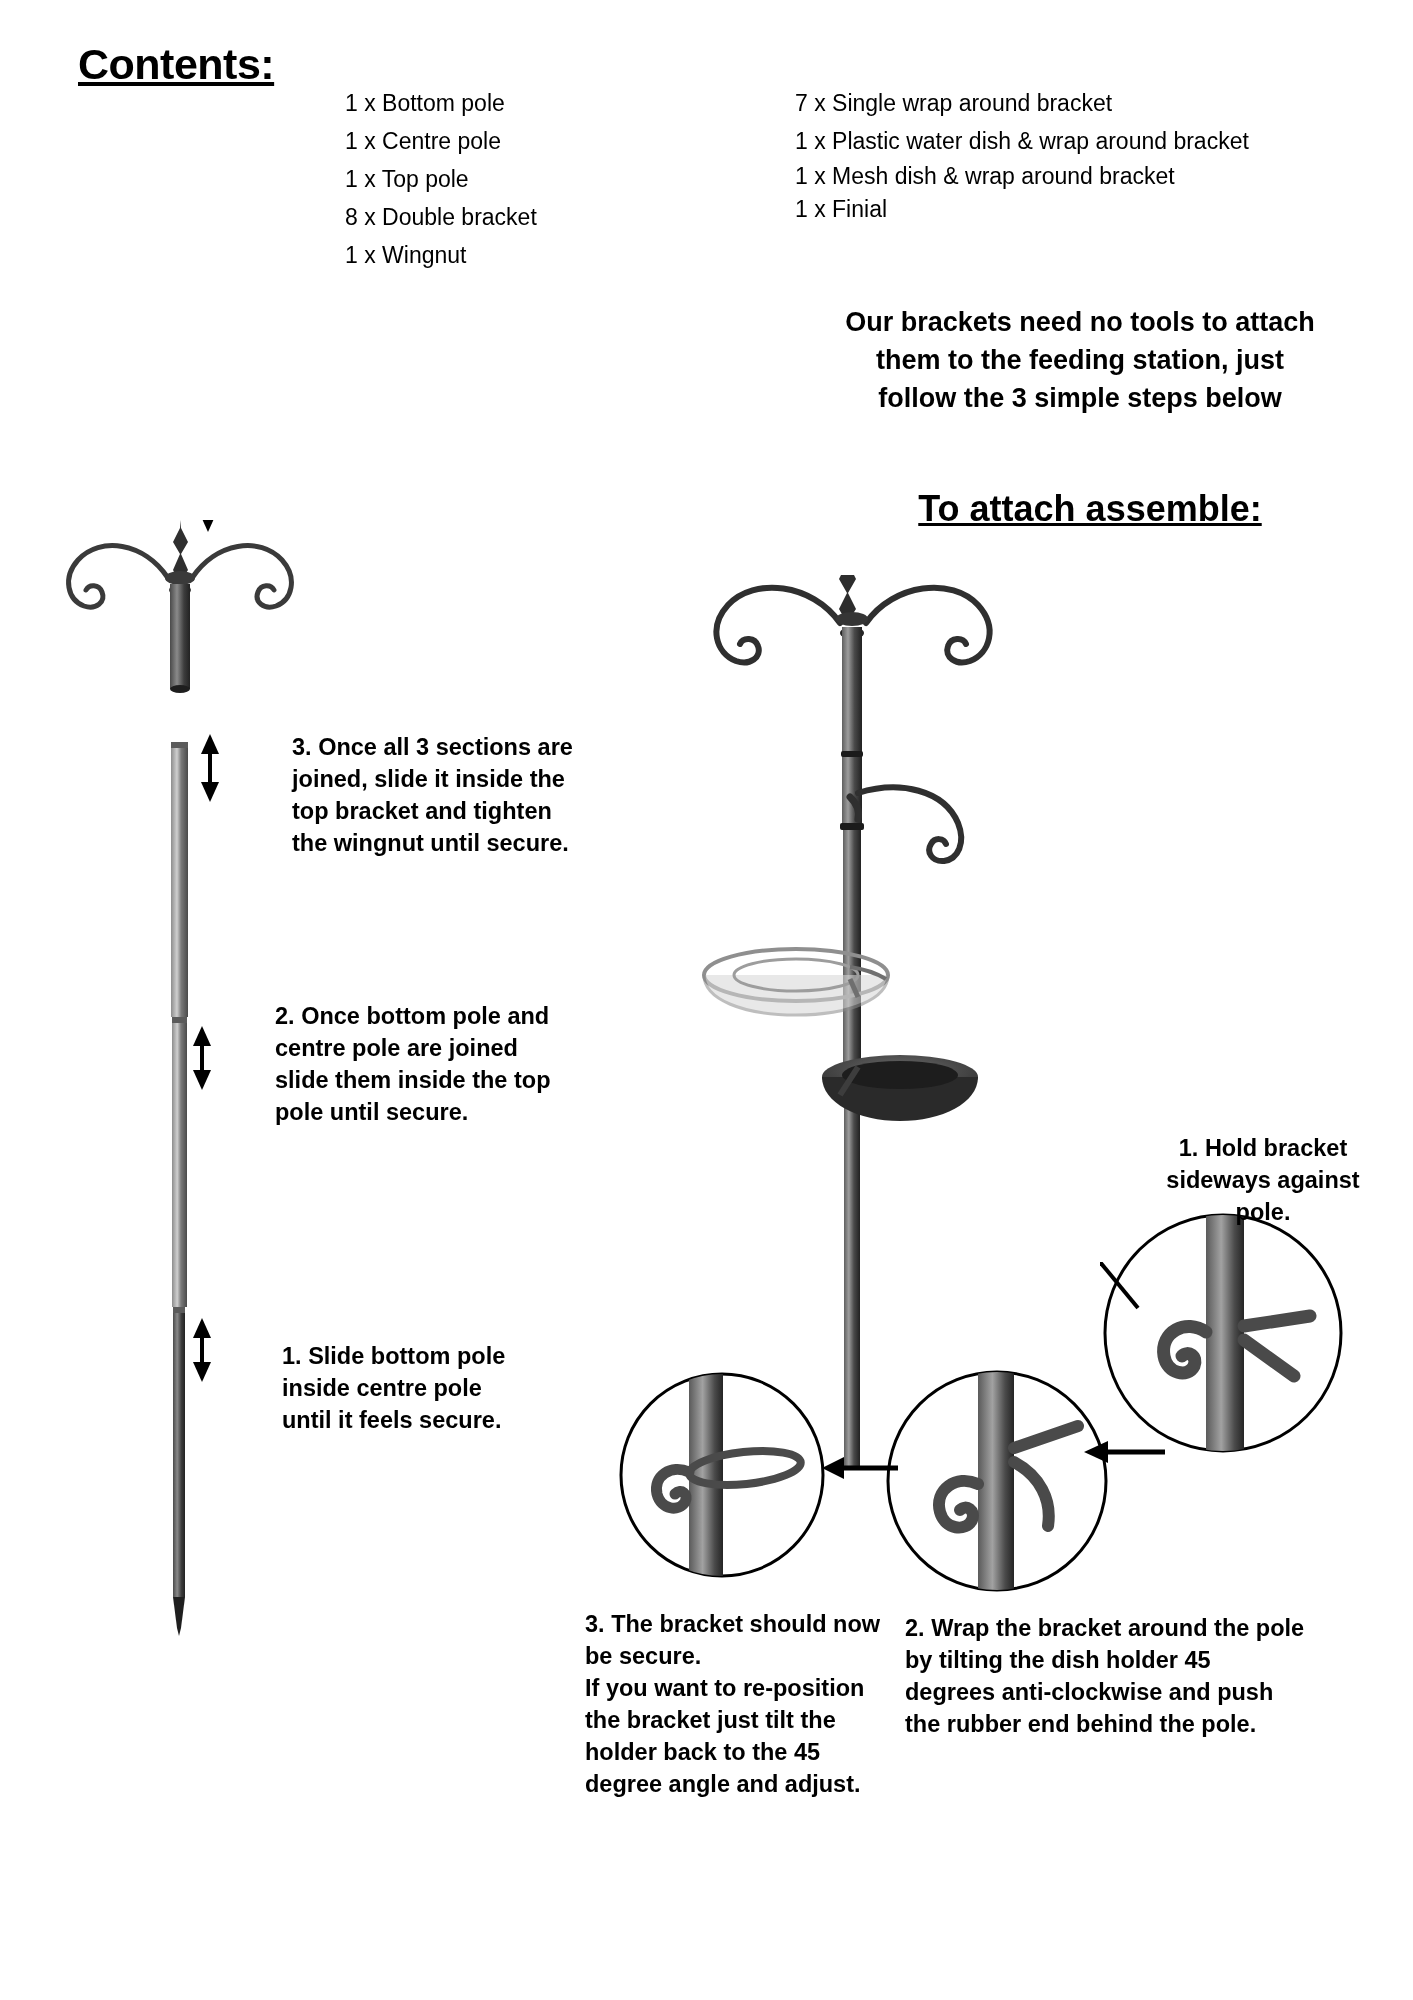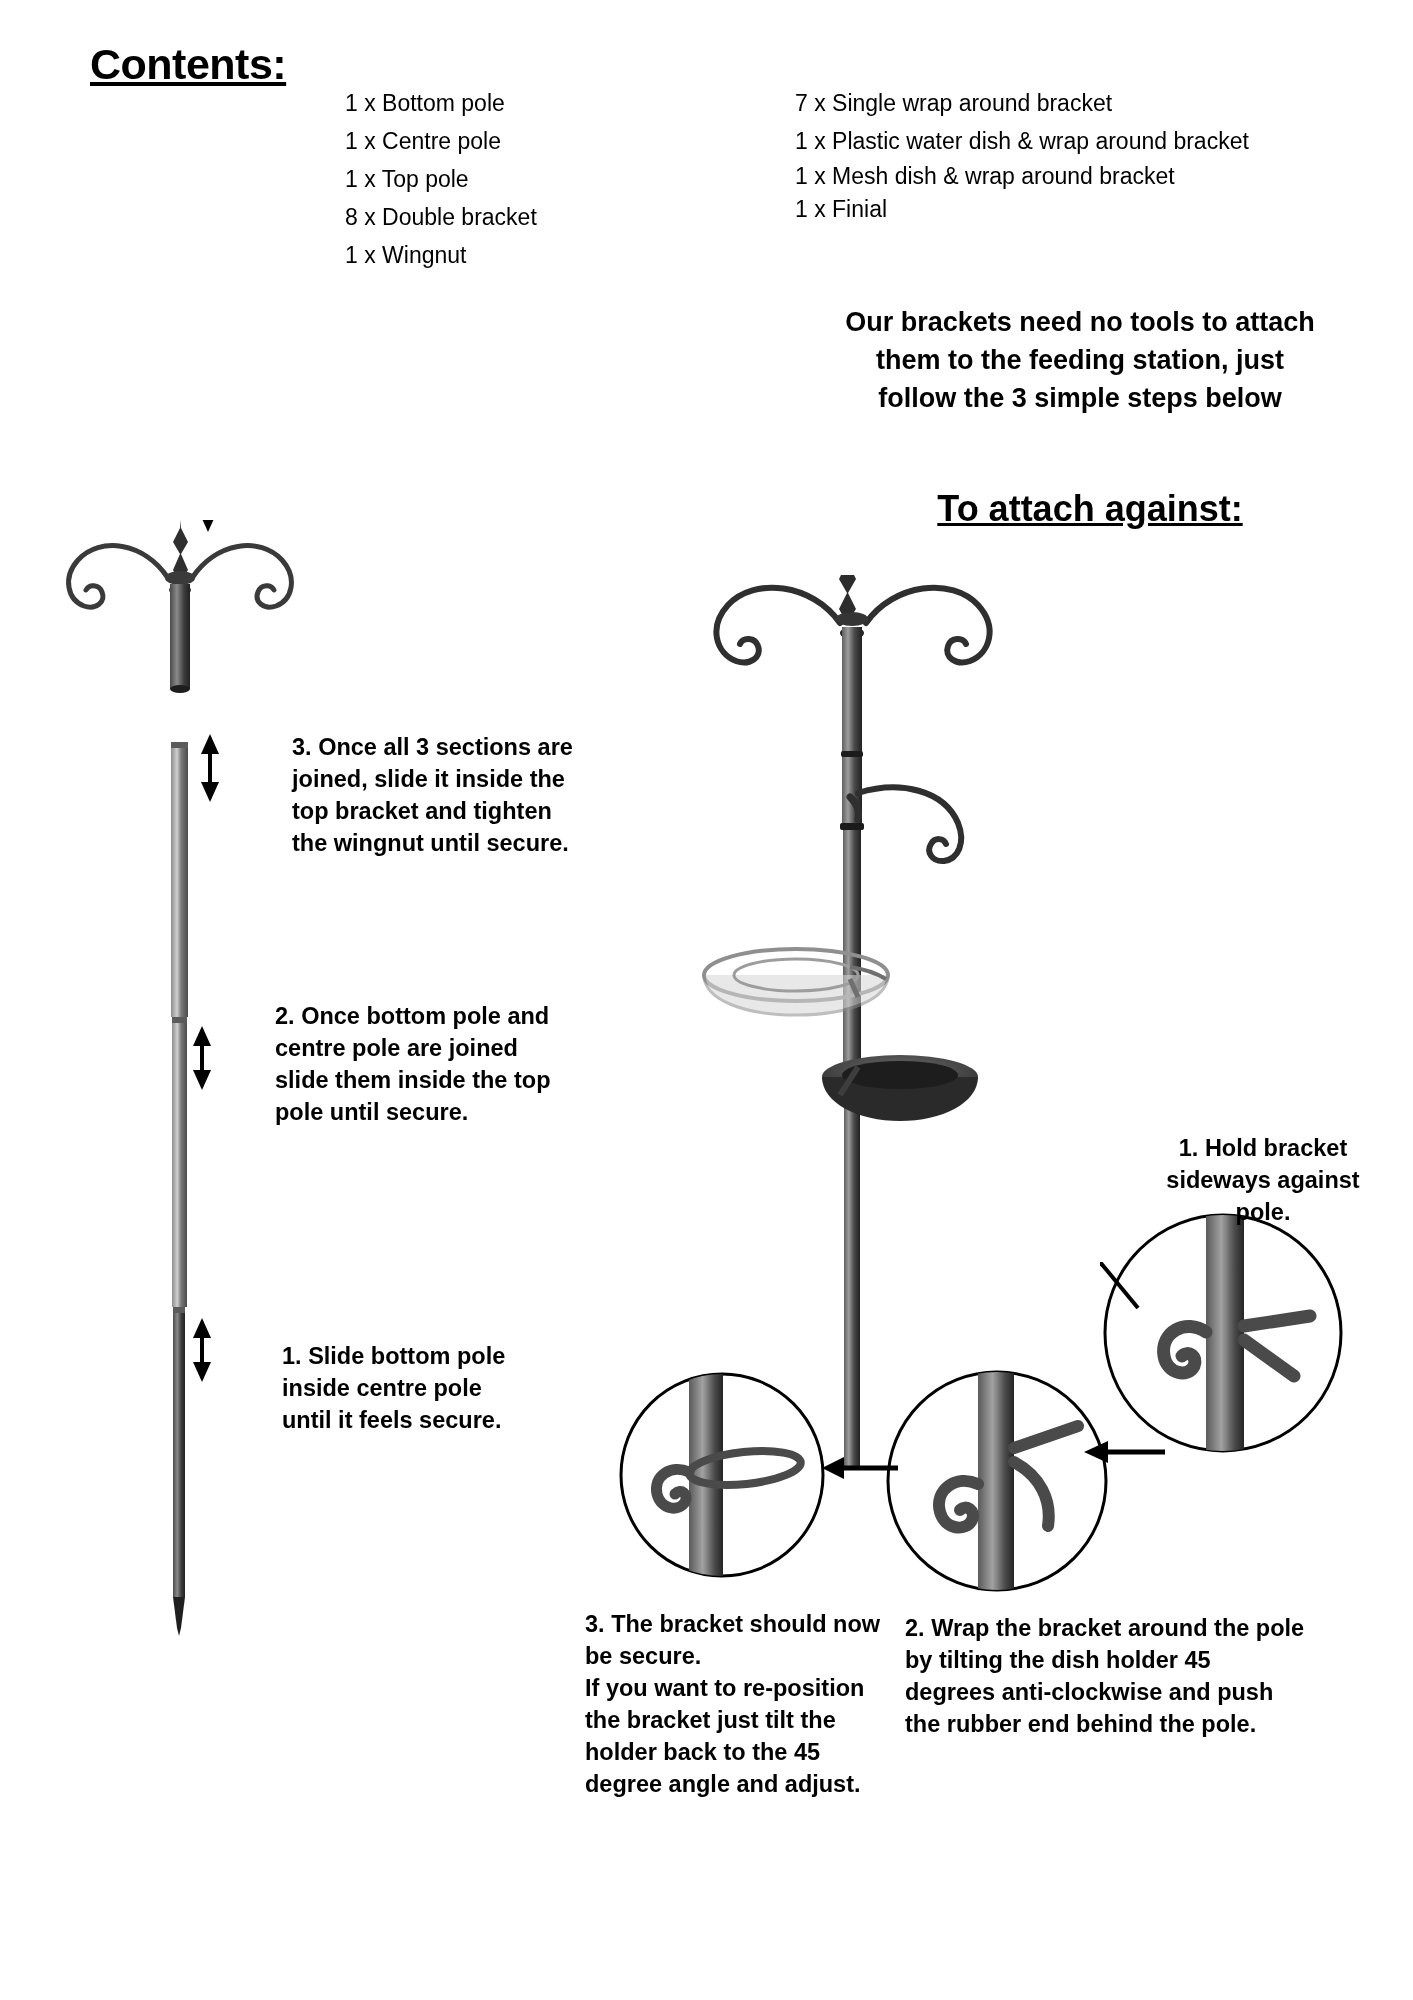--- a/index.html
+++ b/index.html
@@ -23,21 +23,20 @@
 
   
   .contents-heading {
     position: absolute;
     left: 78px;
     top: 40px;
     font-size: 43px;
     font-weight: bold;
     text-decoration: underline;
     letter-spacing: -0.5px;
-    margin-left: 12px;
   }
   .contents-col-left {
     position: absolute;
     left: 345px;
     top: 84px;
     font-size: 23px;
     line-height: 38px;
   }
   .contents-col-right {
     position: absolute;
@@ -122,21 +121,21 @@
   <div class="contents-col-right">
     <div>7 x Single wrap around bracket</div>
     <div>1 x Plastic water dish &amp; wrap around bracket</div>
     <div class="tight">1 x Mesh dish &amp; wrap around bracket</div>
     <div class="tight">1 x Finial</div>
   </div>
 
 
   <div class="brackets-note">Our brackets need no tools to attach them to the feeding station, just follow the 3 simple steps below</div>
 
-  <div class="attach-heading"><span>To attach against:</span></div>
+  <div class="attach-heading"><span>To attach assemble:</span></div>
 
   <div class="fig" style="left:40px; top:520px;">
     <svg width="330" height="1300" viewBox="0 0 330 1300">
       <defs>
         <linearGradient id="poleG" x1="0" y1="0" x2="1" y2="0">
           <stop offset="0" stop-color="#8d8d8d"></stop>
           <stop offset="0.35" stop-color="#cfcfcf"></stop>
           <stop offset="0.6" stop-color="#7a7a7a"></stop>
           <stop offset="1" stop-color="#4a4a4a"></stop>
         </linearGradient>

